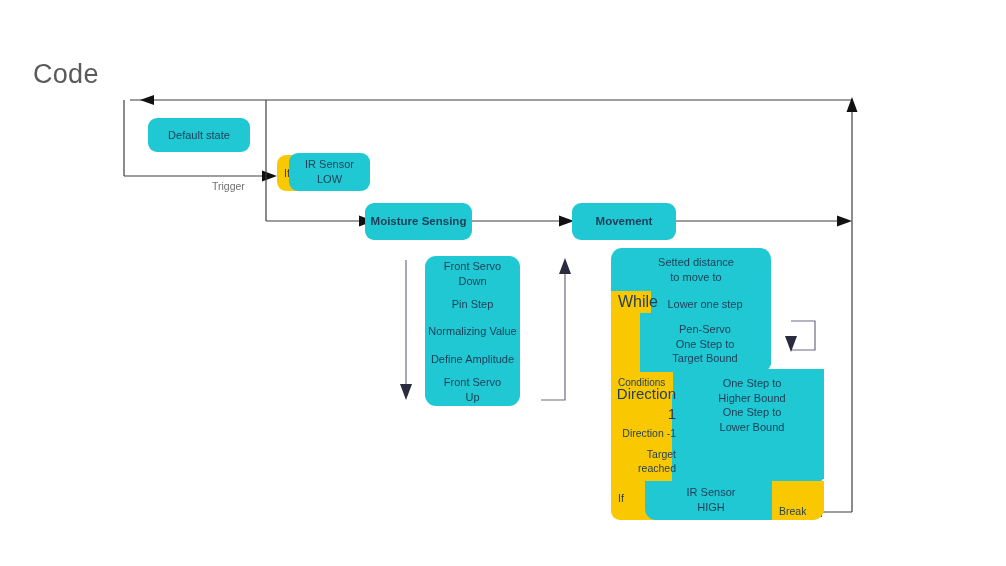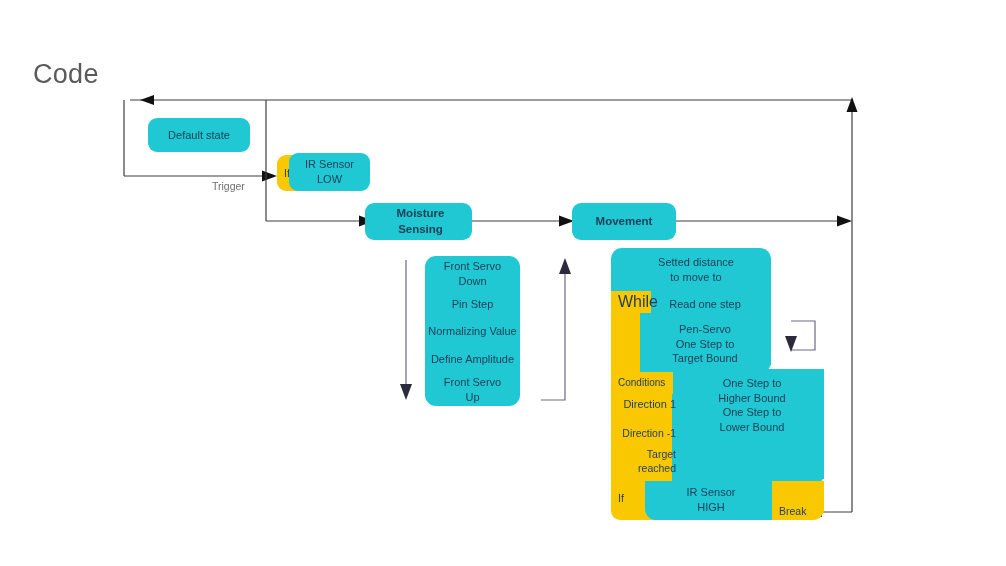--- a/index.html
+++ b/index.html
@@ -142,21 +142,21 @@
   <div class="caption" style="left:212px; top:180px;">Trigger</div>
 
   <div class="node yellow label-left" style="left:277px; top:155px; width:28px; height:36px; font-size:10.5px;">
     <span>If</span>
   </div>
   <div class="node cyan" style="left:289px; top:153px; width:81px; height:38px;">
     <span style="white-space:pre-line;">IR Sensor
 LOW</span>
   </div>
 
-  <div class="node cyan bold" style="left:365px; top:203px; width:107px; height:37px;padding-left:8px;">
+  <div class="node cyan bold" style="left:365px; top:203px; width:107px; height:37px;">
     <span>Moisture Sensing</span>
   </div>
 
   <div class="node cyan bold" style="left:572px; top:203px; width:104px; height:37px;">
     <span>Movement</span>
   </div>
 
   <div class="node cyan" style="left:425px; top:256px; width:95px; height:150px; border-radius:11px;"></div>
 
   <div class="node" style="left:425px; top:258px; width:95px; height:32px;">
@@ -186,36 +186,36 @@
 to move to</span>
   </div>
 
   <div class="node cyan" style="left:640px; top:285px; width:131px; height:88px; border-radius:0 11px 11px 0;"></div>
   <div class="node cyan" style="left:640px; top:285px; width:131px; height:80px; border-radius:0;"></div>
 
   <div class="node yellow label-left" style="left:611px; top:291px; width:40px; height:22px; border-radius:0; font-size:16px;">
     <span>While</span>
   </div>
   <div class="node" style="left:645px; top:294px; width:120px; height:20px;">
-    <span>Read one step</span>
+    <span>Lower one step</span>
   </div>
   <div class="node" style="left:645px; top:320px; width:120px; height:48px;">
     <span style="white-space:pre-line;">Pen-Servo
 One Step to
 Target Bound</span>
   </div>
 
   <div class="node cyan" style="left:672px; top:369px; width:152px; height:116px; border-radius:0 11px 11px 0;"></div>
   <div class="node cyan" style="left:672px; top:369px; width:152px; height:110px; border-radius:0;"></div>
 
   <div class="node yellow label-left" style="left:611px; top:372px; width:62px; height:22px; border-radius:0; font-size:10px;">
     <span>Conditions</span>
   </div>
 
-  <div class="node label-right" style="left:605px; top:394px; width:78px; height:20px; font-size:11px;">
+  <div class="node label-right" style="left:605px; top:394px; width:78px; height:20px; font-size:15px;">
     <span>Direction 1</span>
   </div>
   <div class="node label-right" style="left:605px; top:423px; width:78px; height:20px; font-size:10.5px;">
     <span>Direction -1</span>
   </div>
   <div class="node label-right" style="left:605px; top:451px; width:78px; height:20px; font-size:10.5px;">
     <span>Target reached</span>
   </div>
 
   <div class="node" style="left:690px; top:375px; width:124px; height:32px;">

